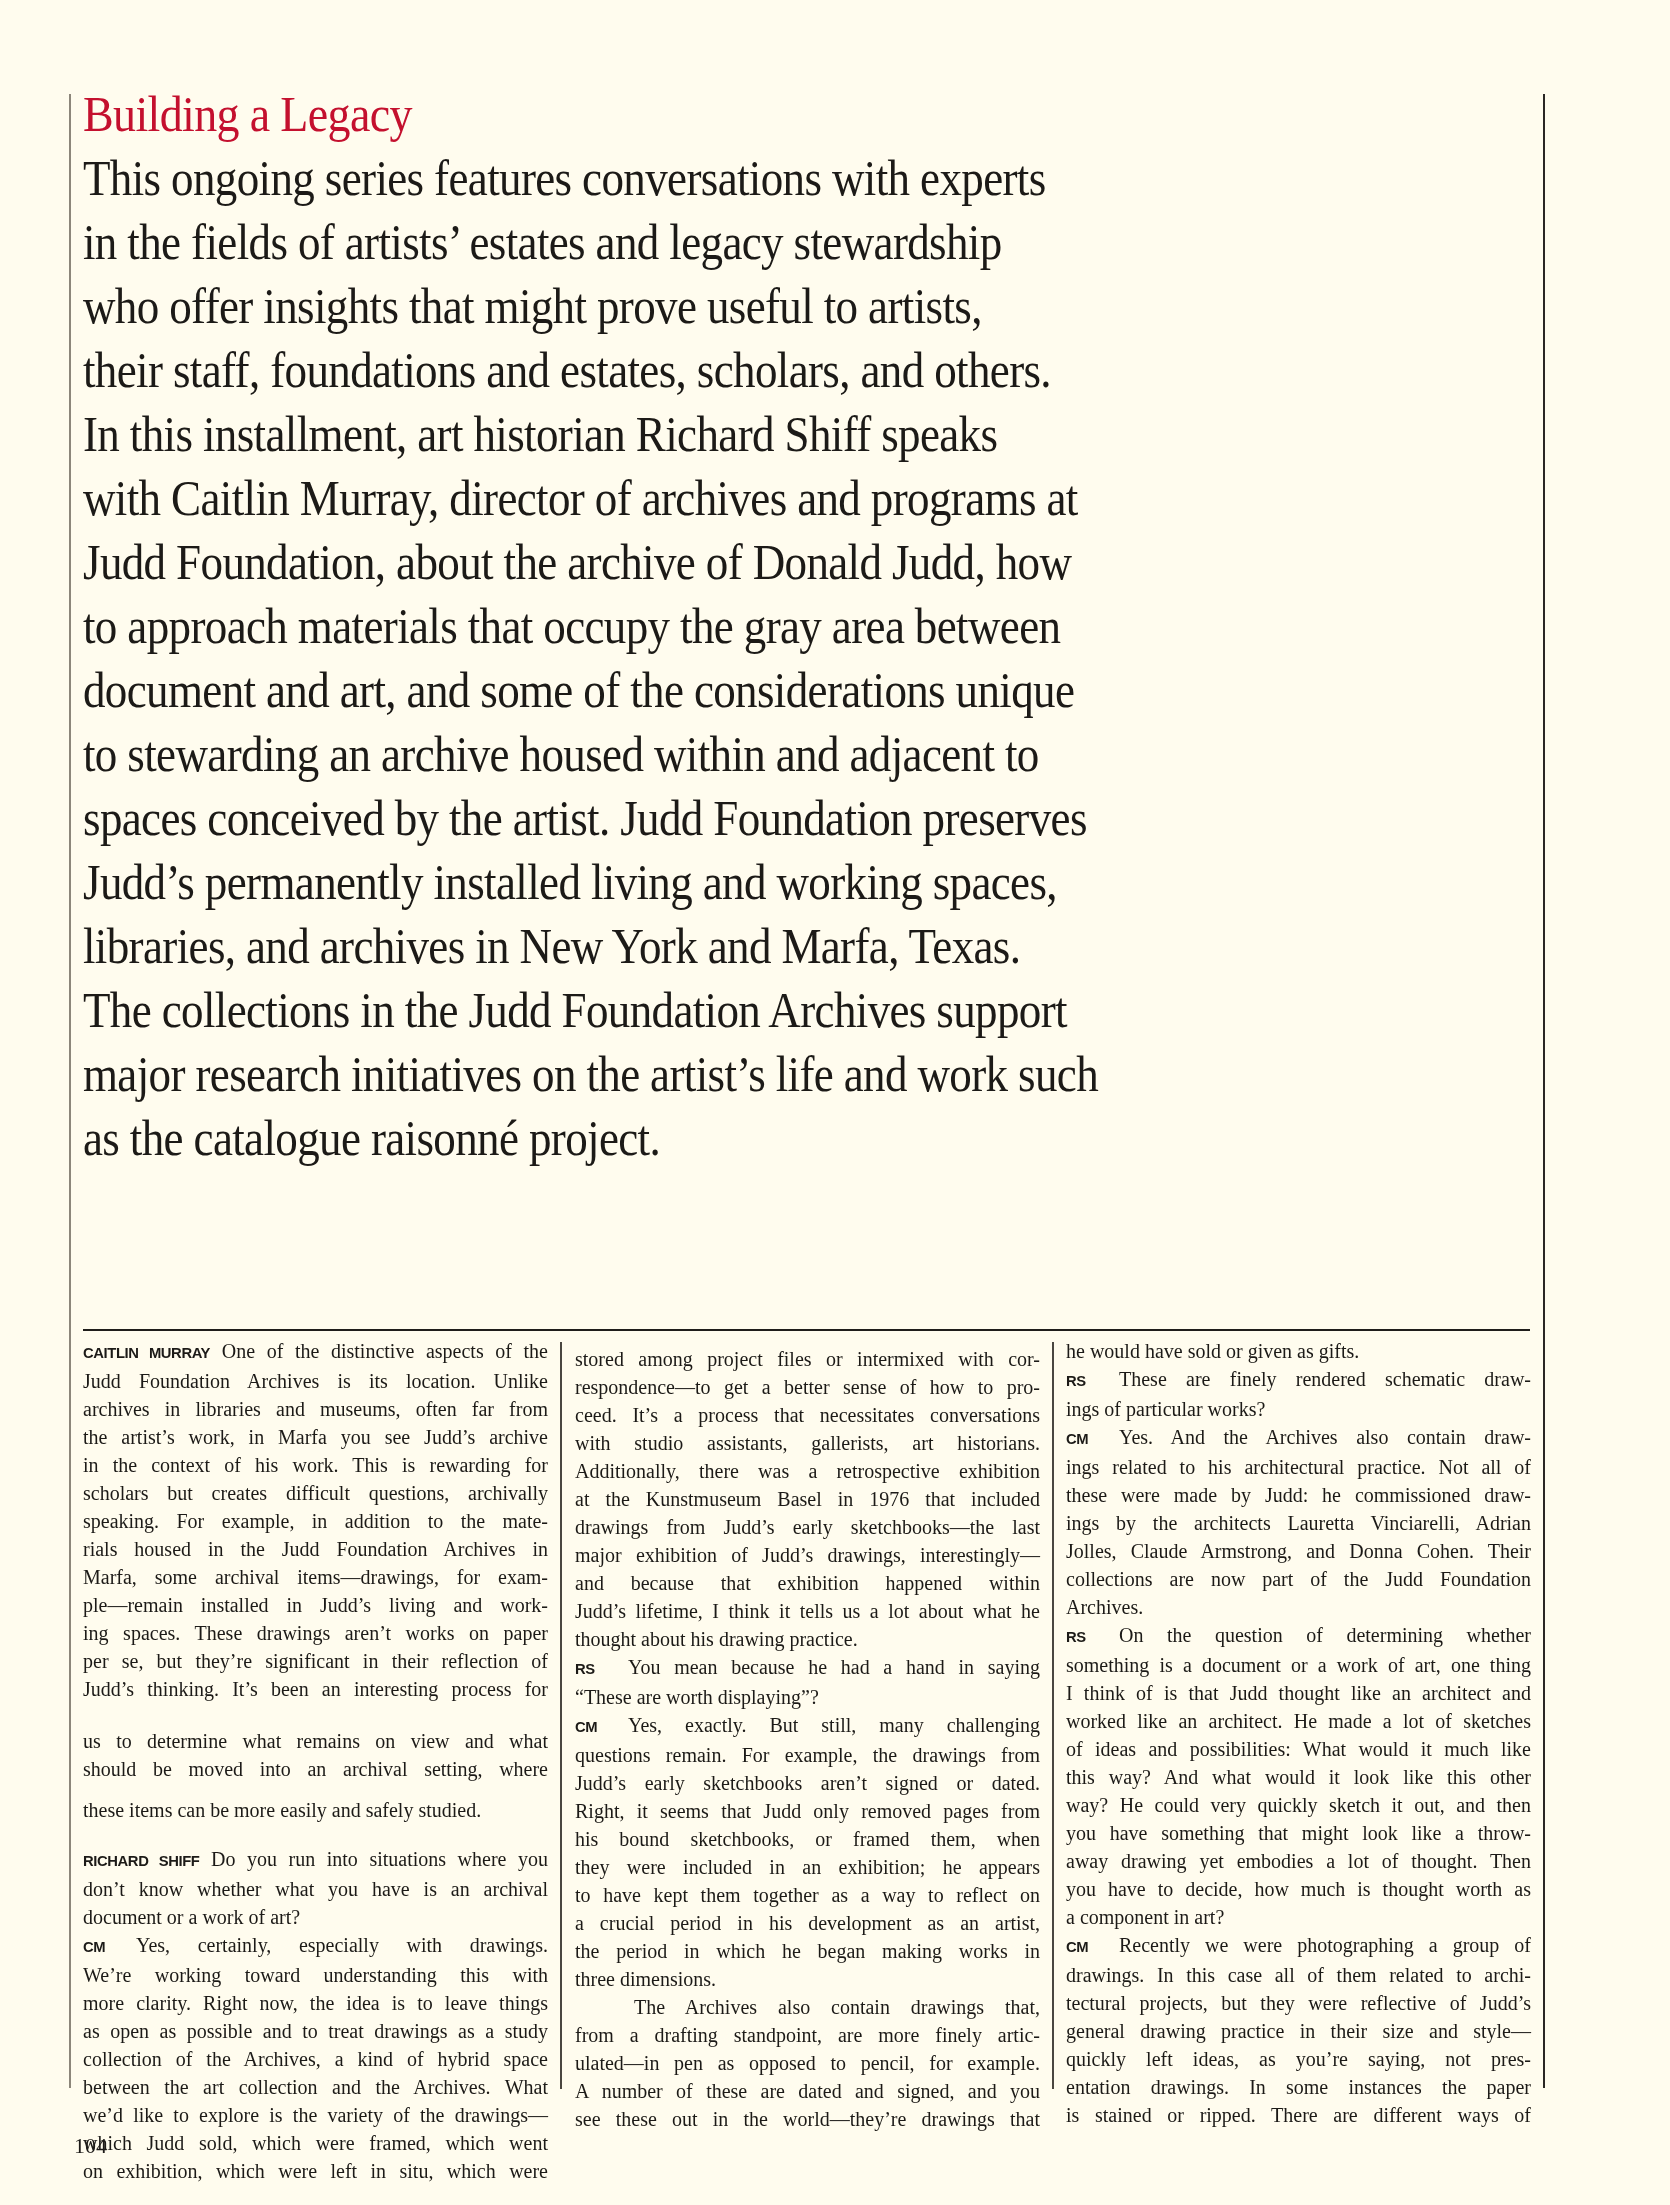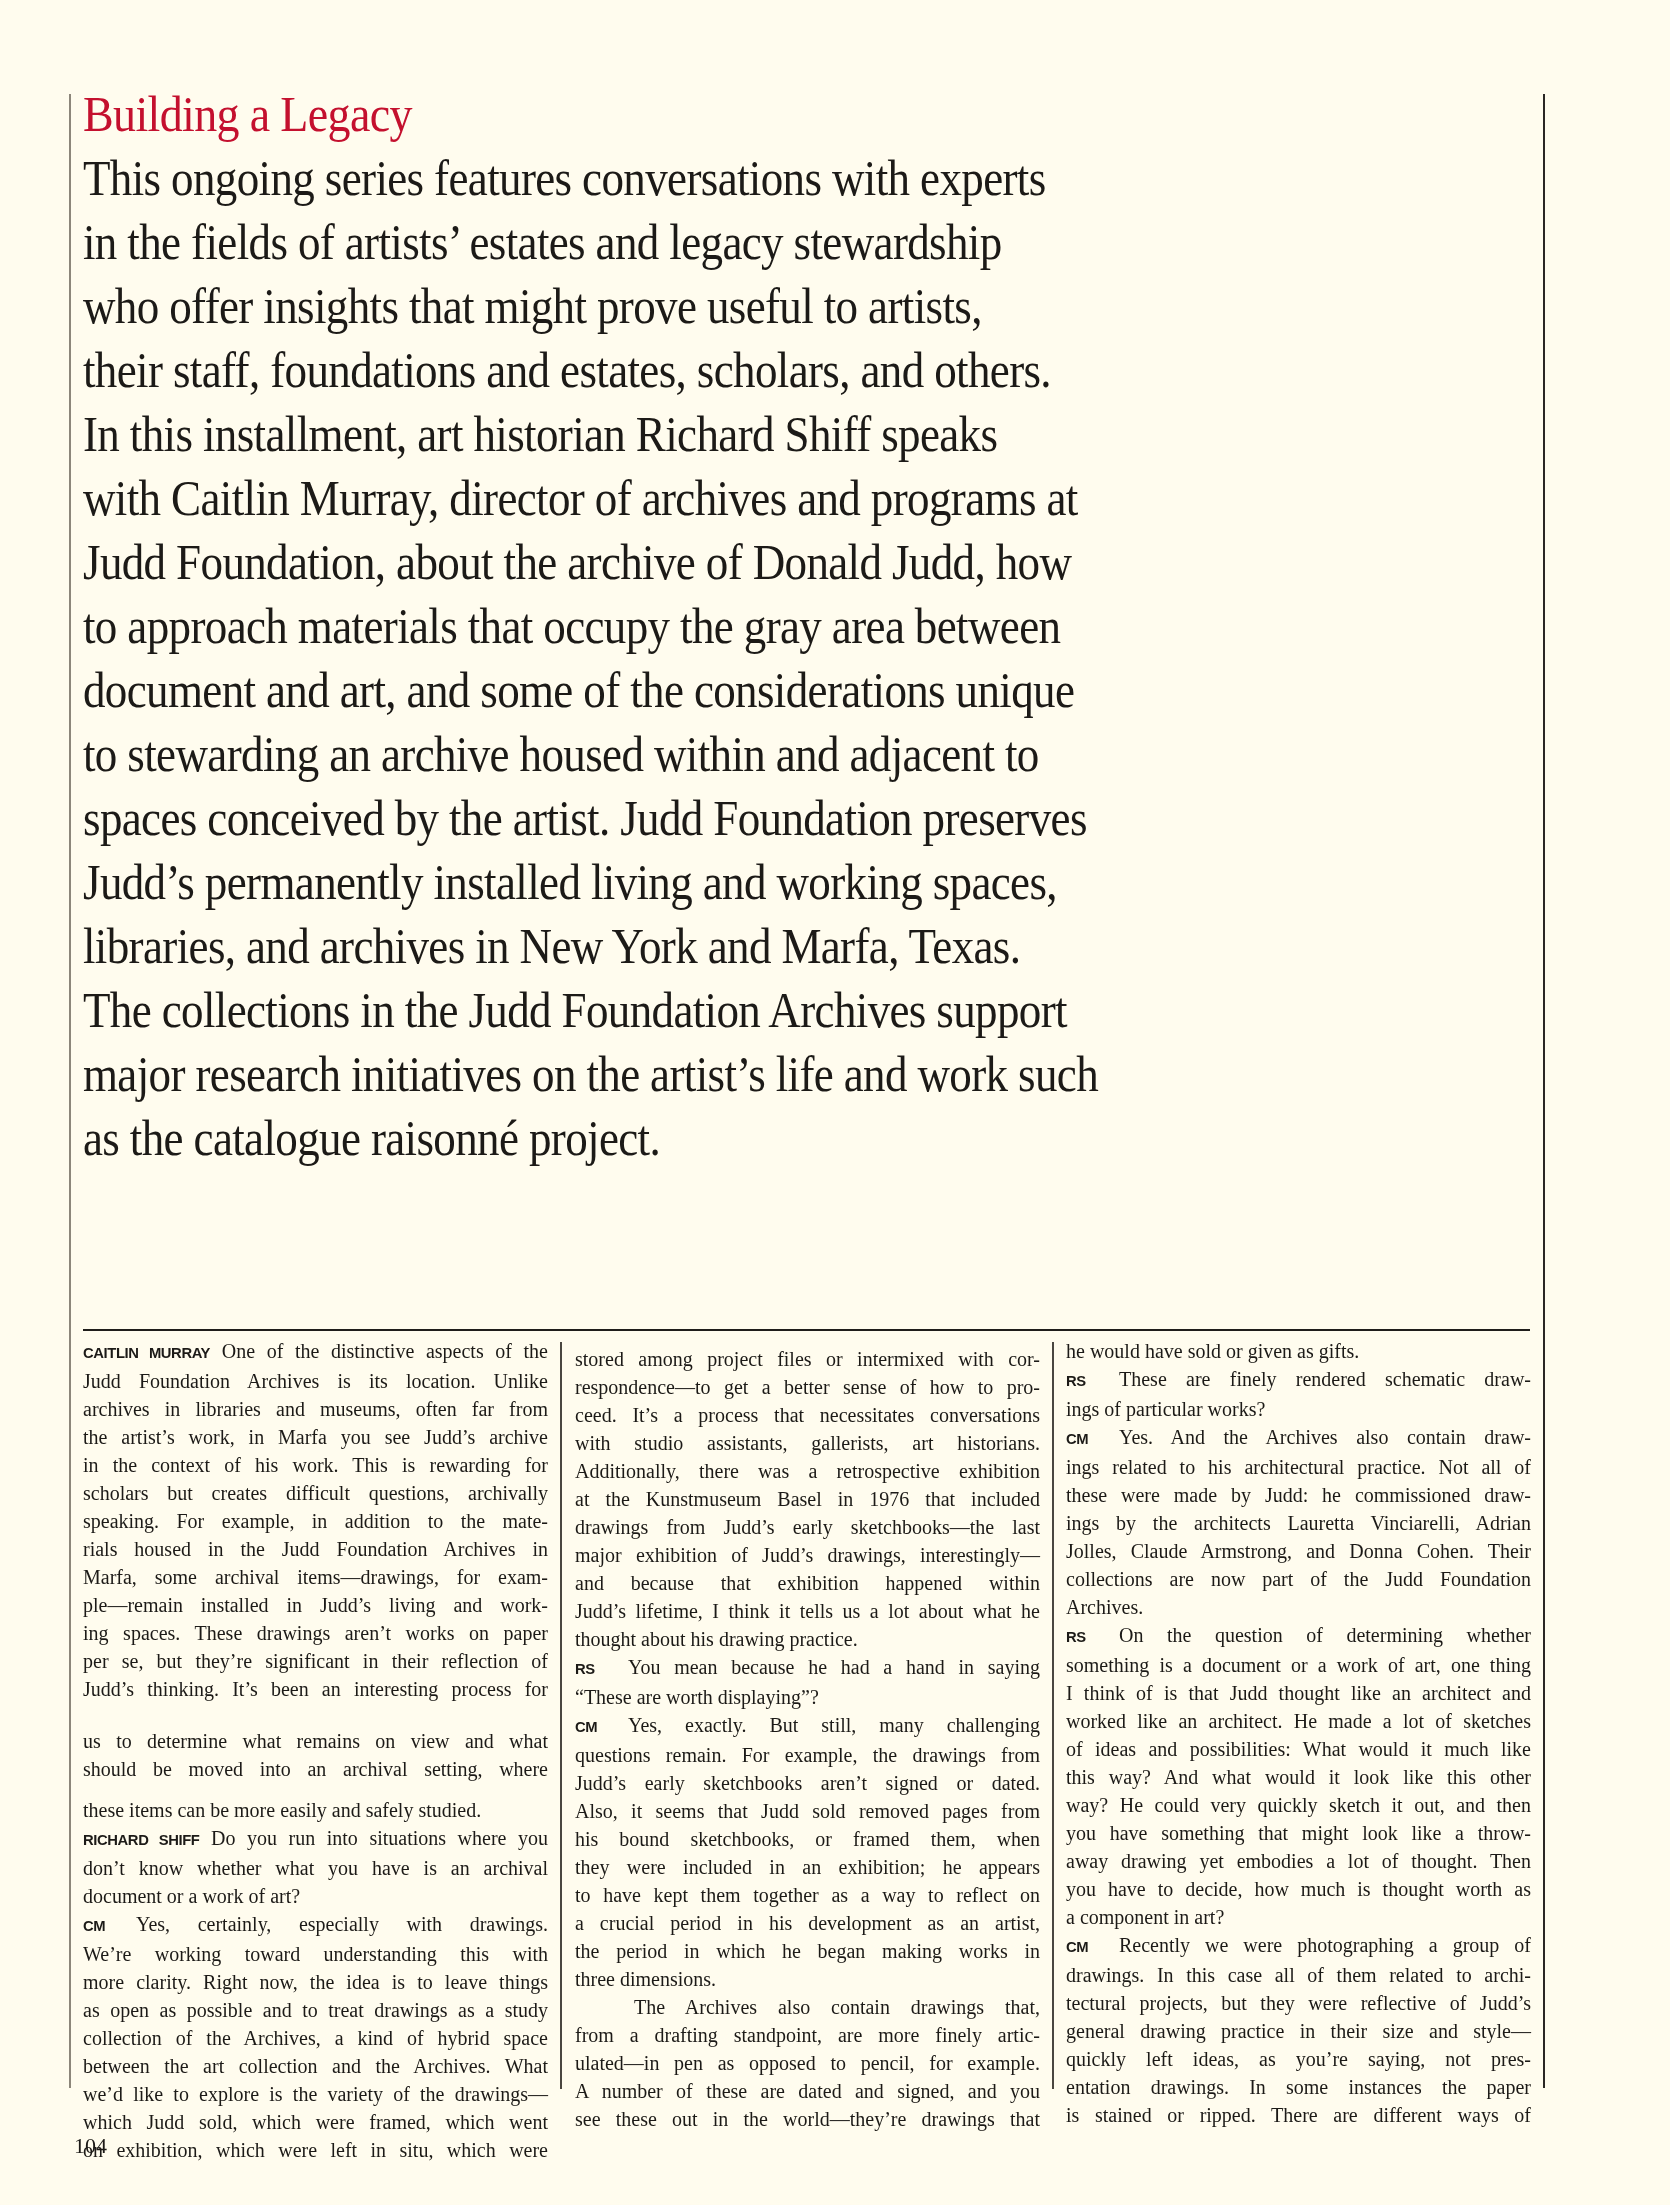--- a/index.html
+++ b/index.html
@@ -83,21 +83,21 @@
     <span class="ln" style="white-space: nowrap;"><span>speaking. For example, in addition to the mate-</span></span>
     <span class="ln" style="white-space: nowrap;"><span>rials housed in the Judd Foundation Archives in</span></span>
     <span class="ln" style="white-space: nowrap;"><span>Marfa, some archival items—drawings, for exam-</span></span>
     <span class="ln" style="white-space: nowrap;"><span>ple—remain installed in Judd’s living and work-</span></span>
     <span class="ln" style="white-space: nowrap;"><span>ing spaces. These drawings aren’t works on paper</span></span>
     <span class="ln" style="white-space: nowrap;"><span>per se, but they’re significant in their reflection of</span></span>
     <span class="ln" style="white-space: nowrap;"><span>Judd’s thinking. It’s been an interesting process for</span></span>
     <span class="ln" style="white-space: nowrap; margin-top: 24px;"><span>us to determine what remains on view and what</span></span>
     <span class="ln" style="white-space: nowrap;"><span>should be moved into an archival setting, where</span></span>
     <span class="ln last" style="white-space: nowrap; margin-top: 13px;"><span>these items can be more easily and safely studied.</span></span>
-    <span class="ln" style="white-space: nowrap;"><span class="spk">RICHARD SHIFF</span><span> Do you run into situations where you</span></span>
+    <span class="ln" style="white-space: nowrap; margin-top: 21px;"><span class="spk">RICHARD SHIFF</span><span> Do you run into situations where you</span></span>
     <span class="ln" style="white-space: nowrap;"><span>don’t know whether what you have is an archival</span></span>
     <span class="ln last" style="white-space: nowrap;"><span>document or a work of art?</span></span>
     <span class="ln" style="white-space: nowrap;"><span class="spk short">CM</span><span>Yes, certainly, especially with drawings.</span></span>
     <span class="ln" style="white-space: nowrap;"><span>We’re working toward understanding this with</span></span>
     <span class="ln" style="white-space: nowrap;"><span>more clarity. Right now, the idea is to leave things</span></span>
     <span class="ln" style="white-space: nowrap;"><span>as open as possible and to treat drawings as a study</span></span>
     <span class="ln" style="white-space: nowrap;"><span>collection of the Archives, a kind of hybrid space</span></span>
     <span class="ln" style="white-space: nowrap;"><span>between the art collection and the Archives. What</span></span>
     <span class="ln" style="white-space: nowrap;"><span>we’d like to explore is the variety of the drawings—</span></span>
     <span class="ln" style="white-space: nowrap;"><span>which Judd sold, which were framed, which went</span></span>
@@ -114,21 +114,21 @@
     <span class="ln" style="white-space: nowrap;"><span>drawings from Judd’s early sketchbooks—the last</span></span>
     <span class="ln" style="white-space: nowrap;"><span>major exhibition of Judd’s drawings, interestingly—</span></span>
     <span class="ln" style="white-space: nowrap;"><span>and because that exhibition happened within</span></span>
     <span class="ln" style="white-space: nowrap;"><span>Judd’s lifetime, I think it tells us a lot about what he</span></span>
     <span class="ln last" style="white-space: nowrap;"><span>thought about his drawing practice.</span></span>
     <span class="ln" style="white-space: nowrap;"><span class="spk short">RS</span><span>You mean because he had a hand in saying</span></span>
     <span class="ln last" style="white-space: nowrap;"><span>“These are worth displaying”?</span></span>
     <span class="ln" style="white-space: nowrap;"><span class="spk short">CM</span><span>Yes, exactly. But still, many challenging</span></span>
     <span class="ln" style="white-space: nowrap;"><span>questions remain. For example, the drawings from</span></span>
     <span class="ln" style="white-space: nowrap;"><span>Judd’s early sketchbooks aren’t signed or dated.</span></span>
-    <span class="ln" style="white-space: nowrap;"><span>Also, it seems that Judd sold removed pages from</span></span>
+    <span class="ln" style="white-space: nowrap;"><span>Right, it seems that Judd only removed pages from</span></span>
     <span class="ln" style="white-space: nowrap;"><span>his bound sketchbooks, or framed them, when</span></span>
     <span class="ln" style="white-space: nowrap;"><span>they were included in an exhibition; he appears</span></span>
     <span class="ln" style="white-space: nowrap;"><span>to have kept them together as a way to reflect on</span></span>
     <span class="ln" style="white-space: nowrap;"><span>a crucial period in his development as an artist,</span></span>
     <span class="ln" style="white-space: nowrap;"><span>the period in which he began making works in</span></span>
     <span class="ln last" style="white-space: nowrap;"><span>three dimensions.</span></span>
     <span class="ln" style="white-space: nowrap;"><span class="indent"></span><span>The Archives also contain drawings that,</span></span>
     <span class="ln" style="white-space: nowrap;"><span>from a drafting standpoint, are more finely artic-</span></span>
     <span class="ln" style="white-space: nowrap;"><span>ulated—in pen as opposed to pencil, for example.</span></span>
     <span class="ln" style="white-space: nowrap;"><span>A number of these are dated and signed, and you</span></span>

